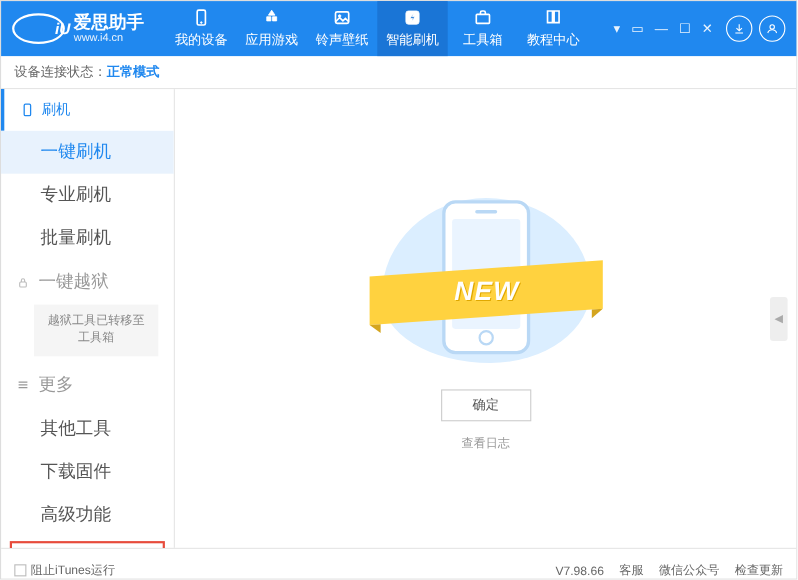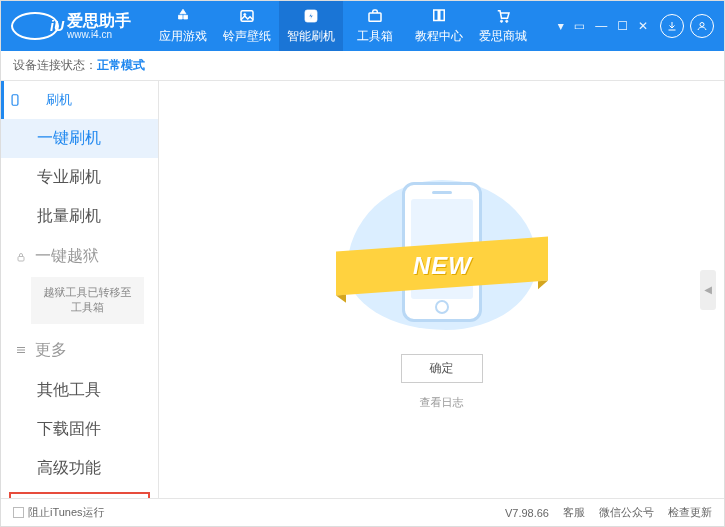--- a/index.html
+++ b/index.html
@@ -18,21 +18,21 @@
 .top-nav-icon svg { width: 18px; height: 18px; fill: #fff; stroke: #fff; }
 .titlebar-right { margin-left: auto; display: flex; align-items: center; gap: 6px; }
 .win-btns { display: flex; gap: 10px; font-size: 12px; align-items: center; margin-right: 6px; }
 .win-btn { cursor: pointer; opacity: 0.9; }
 .circle-btn { width: 24px; height: 24px; border: 1.5px solid #fff; border-radius: 50%; display: flex; align-items: center; justify-content: center; cursor: pointer; }
 .circle-btn svg { width: 12px; height: 12px; stroke: #fff; fill: none; stroke-width: 2; }
 .status-bar { height: 30px; border-bottom: 1px solid #e5e5e5; display: flex; align-items: center; padding: 12px 12px; font-size: 12px; color: #666; }
 .status-val { color: #2088ef; font-weight: bold; }
 .body { flex: 1; display: flex; min-height: 0; }
 .sidebar { width: 158px; border-right: 1px solid #e5e5e5; display: flex; flex-direction: column; overflow-y: auto; }
-.sb-header { display: flex; align-items: center; gap: 24px; padding: 10px 4px; color: #2088ef; font-size: 13px; border-left: 3px solid #2088ef; }
+.sb-header { display: flex; align-items: center; gap: 6px; padding: 10px 14px; color: #2088ef; font-size: 13px; border-left: 3px solid #2088ef; }
 .sb-header-icon { width: 14px; height: 14px; }
 .sb-item { padding: 9px 14px 9px 36px; font-size: 16px; color: #555; cursor: pointer; }
 .sb-item.active { background: #e8f2fd; color: #2088ef; }
 .sb-group-head { display: flex; align-items: center; gap: 8px; padding: 10px 14px; color: #999; font-size: 16px; }
 .sb-group-head svg { width: 12px; height: 12px; }
 .sb-sub-box { margin: 0 14px 6px 30px; background: #f5f5f5; padding: 8px; font-size: 11px; color: #888; text-align: center; line-height: 1.4; }
 .sb-options { border: 2px solid #e74c3c; margin: 4px 8px; padding: 6px 6px; display: flex; gap: 10px; font-size: 11px; color: #888; }
 .chk { display: flex; align-items: center; gap: 4px; cursor: pointer; }
 .chk-box { width: 11px; height: 11px; border: 1px solid #bbb; background: #fff; }
 .main { flex: 1; display: flex; flex-direction: column; align-items: center; justify-content: center; position: relative; }
@@ -43,41 +43,50 @@
 .phone::after { content: ""; position: absolute; bottom: 5px; left: 50%; transform: translateX(-50%); width: 10px; height: 10px; border: 2px solid #b9d8f5; border-radius: 50%; }
 .phone-screen { position: absolute; inset: 14px 6px 20px 6px; background: #eaf4ff; border-radius: 3px; }
 .ribbon { position: absolute; top: 74px; left: -6px; width: 212px; height: 44px; background: #ffd23f; transform: skewY(-4deg); display: flex; align-items: center; justify-content: center; }
 .ribbon::before, .ribbon::after { content: ""; position: absolute; width: 0; height: 0; bottom: -8px; border-top: 8px solid #d4a51f; }
 .ribbon::before { left: 0; border-left: 10px solid transparent; }
 .ribbon::after { right: 0; border-right: 10px solid transparent; }
 .ribbon-text { font-size: 24px; font-weight: 900; font-style: italic; color: #fff; text-shadow: 1px 1px 0 #e0a800; letter-spacing: 1px; transform: skewY(4deg); }
 .success-msg { margin-top: 18px; font-size: 15px; color: #333; letter-spacing: 1px; }
 .ok-btn { margin-top: 14px; padding: 5px 28px; border: 1px solid #ccc; background: #fff; cursor: pointer; font-size: 12px; color: #555; }
 .log-link { margin-top: 12px; font-size: 11px; color: #999; cursor: pointer; }
-.footer { height: 28px; border-top: 1px solid #e5e5e5; display: flex; align-items: center; padding: 0 12px; font-size: 11px; color: #666; gap: 14px; }
+.footer { height: 28px; border-top: 1px solid #e5e5e5; display: flex; align-items: flex-end; padding: 0 12px; font-size: 11px; color: #666; gap: 14px; }
 .footer .spacer { flex: 1; }
 .footer .link { cursor: pointer; }
 .arrow-btn { position: absolute; right: 8px; top: 50%; transform: translateY(-50%); width: 16px; height: 40px; background: #eee; display: flex; align-items: center; justify-content: center; cursor: pointer; color: #aaa; font-size: 10px; border-radius: 3px; }
 </style>
 </head>
 <body>
 
 <div class="window">
   <div class="titlebar">
     <div class="logo-wrap">
       <div class="logo-circle">iU</div>
       <div class="logo-text">
         <span class="app-title">爱思助手</span>
         <span class="app-url">www.i4.cn</span>
       </div>
     </div>
     <div class="top-nav">
       <div class="top-nav-item">
         <span class="top-nav-icon">
             <svg viewBox="0 0 24 24">
+              <rect x="7" y="3" width="10" height="18" rx="2" fill="none" stroke="#fff" stroke-width="2"></rect>
+              <circle cx="12" cy="18" r="1" fill="#fff"></circle>
+            </svg>
+          </span>
+        <span>我的设备</span>
+      </div>
+      <div class="top-nav-item">
+        <span class="top-nav-icon">
+            <svg viewBox="0 0 24 24">
               <path d="M12 3l4 6H8l4-6zM6 11h5v5H6zM13 11h5v5h-5z" fill="#fff"></path>
             </svg>
           </span>
         <span>应用游戏</span>
       </div>
       <div class="top-nav-item">
         <span class="top-nav-icon">
             <svg viewBox="0 0 24 24">
               <rect x="4" y="5" width="16" height="14" rx="2" fill="none" stroke="#fff" stroke-width="2"></rect>
               <circle cx="9" cy="10" r="1.5" fill="#fff"></circle>
@@ -104,30 +113,20 @@
           </span>
         <span>工具箱</span>
       </div>
       <div class="top-nav-item">
         <span class="top-nav-icon">
             <svg viewBox="0 0 24 24">
               <path d="M5 4h6v14H5zM13 4h6v14h-6z" fill="none" stroke="#fff" stroke-width="2"></path>
             </svg>
           </span>
         <span>教程中心</span>
-      </div>
-      <div class="top-nav-item">
-        <span class="top-nav-icon">
-            <svg viewBox="0 0 24 24">
-              <path d="M5 5h3l2 10h8l2-7H9" fill="none" stroke="#fff" stroke-width="2"></path>
-              <circle cx="10" cy="19" r="1.5" fill="#fff"></circle>
-              <circle cx="17" cy="19" r="1.5" fill="#fff"></circle>
-            </svg>
-          </span>
-        <span>爱思商城</span>
       </div>
     </div>
     <div class="titlebar-right">
       <div class="win-btns">
         <span class="win-btn">▾</span>
         <span class="win-btn">▭</span>
         <span class="win-btn">—</span>
         <span class="win-btn">☐</span>
         <span class="win-btn">✕</span>
       </div>

